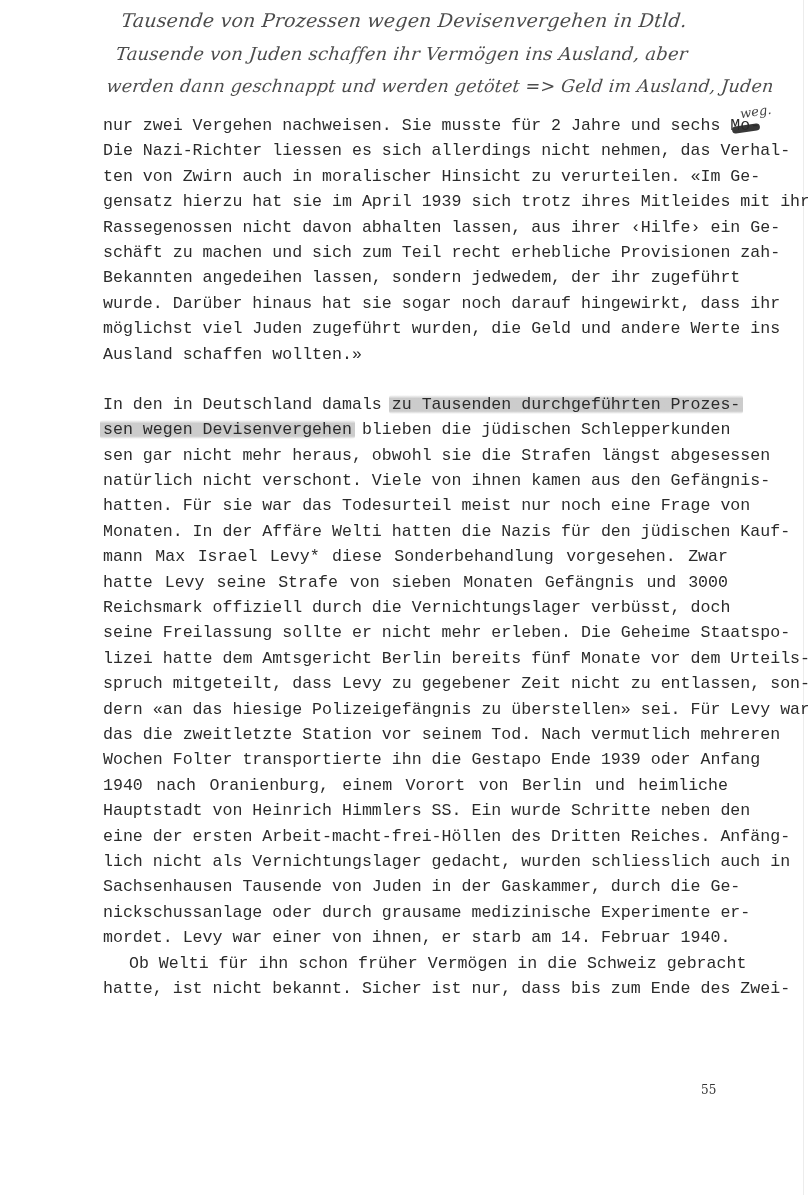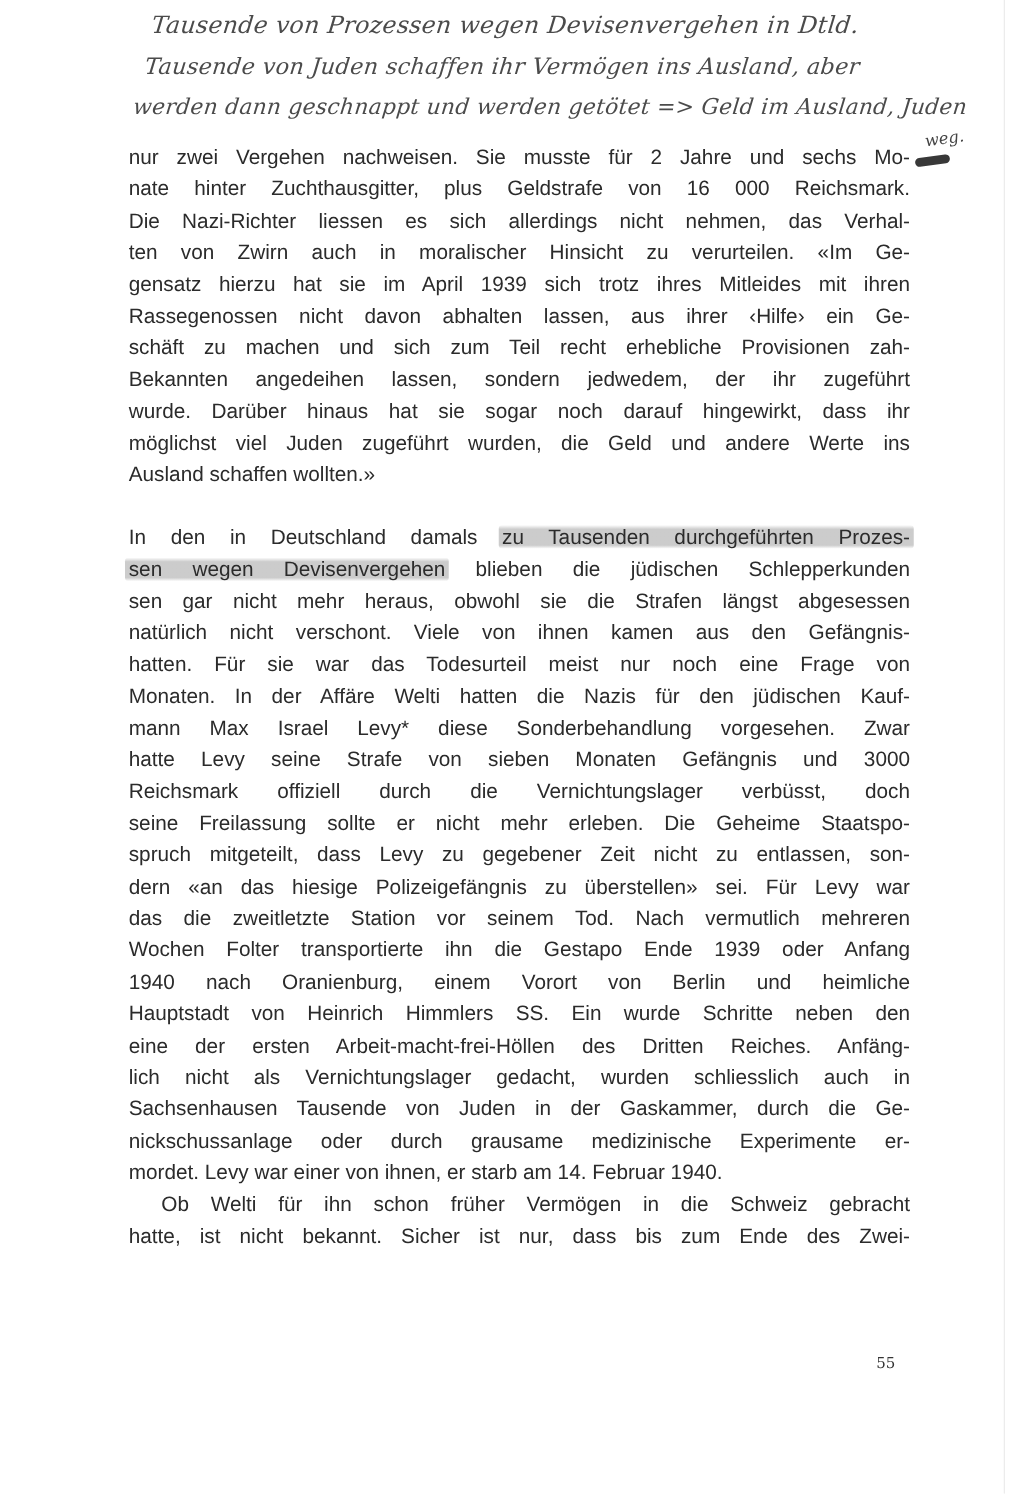--- a/index.html
+++ b/index.html
@@ -62,21 +62,21 @@
       background: #222;
       border-radius: 4px;
       transform: rotate(-8deg);
       opacity: 0.9;
     }
     .body-text {
       position: absolute;
       left: 103px;
       top: 113px;
       width: 625px;
-      font-family: Liberation Sans, sans-serif;
+      font-family: Liberation Mono, monospace;
       font-size: 16.6px;
       line-height: 25.4px;
       color: #2b2b2b;
     }
     .body-text .tl {
       display: block;
       text-align: justify;
       text-align-last: justify;
       white-space: nowrap;
       height: 25.4px;
@@ -115,21 +115,20 @@
   <span class="line line1">Tausende von Prozessen wegen Devisenvergehen in Dtld.</span>
   <span class="line line2">Tausende von Juden schaffen ihr Vermögen ins Ausland, aber</span>
   <span class="line line3">werden dann geschnappt und werden getötet =&gt; Geld im Ausland, Juden</span>
 </div>
 <div class="annotation-weg">weg.</div>
 <div class="scribble"></div>
 
 <div class="body-text">
   <div>
     <span class="tl">nur zwei Vergehen nachweisen. Sie musste für 2 Jahre und sechs Mo-</span>
-    <span class="tl">nate hinter Zuchthausgitter, plus Geldstrafe von 16 000 Reichsmark.</span>
     <span class="tl">Die Nazi-Richter liessen es sich allerdings nicht nehmen, das Verhal-</span>
     <span class="tl">ten von Zwirn auch in moralischer Hinsicht zu verurteilen. «Im Ge-</span>
     <span class="tl">gensatz hierzu hat sie im April 1939 sich trotz ihres Mitleides mit ihren</span>
     <span class="tl">Rassegenossen nicht davon abhalten lassen, aus ihrer ‹Hilfe› ein Ge-</span>
     <span class="tl">schäft zu machen und sich zum Teil recht erhebliche Provisionen zah-</span>
     <span class="tl">Bekannten angedeihen lassen, sondern jedwedem, der ihr zugeführt</span>
     <span class="tl">wurde. Darüber hinaus hat sie sogar noch darauf hingewirkt, dass ihr</span>
     <span class="tl">möglichst viel Juden zugeführt wurden, die Geld und andere Werte ins</span>
     <span class="tl last">Ausland schaffen wollten.»</span>
   </div>
@@ -140,20 +139,21 @@
     <span class="tl"><span>In den in Deutschland damals </span><span class="hl">zu Tausenden durchgeführten Prozes-</span></span>
     <span class="tl"><span class="hl">sen wegen Devisenvergehen</span><span> blieben die jüdischen Schlepperkunden</span></span>
     <span class="tl">sen gar nicht mehr heraus, obwohl sie die Strafen längst abgesessen</span>
     <span class="tl">natürlich nicht verschont. Viele von ihnen kamen aus den Gefängnis-</span>
     <span class="tl">hatten. Für sie war das Todesurteil meist nur noch eine Frage von</span>
     <span class="tl">Monaten. In der Affäre Welti hatten die Nazis für den jüdischen Kauf-</span>
     <span class="tl">mann Max Israel Levy* diese Sonderbehandlung vorgesehen. Zwar</span>
     <span class="tl">hatte Levy seine Strafe von sieben Monaten Gefängnis und 3000</span>
     <span class="tl">Reichsmark offiziell durch die Vernichtungslager verbüsst, doch</span>
     <span class="tl">seine Freilassung sollte er nicht mehr erleben. Die Geheime Staatspo-</span>
+    <span class="tl">lizei hatte dem Amtsgericht Berlin bereits fünf Monate vor dem Urteils-</span>
     <span class="tl">spruch mitgeteilt, dass Levy zu gegebener Zeit nicht zu entlassen, son-</span>
     <span class="tl">dern «an das hiesige Polizeigefängnis zu überstellen» sei. Für Levy war</span>
     <span class="tl">das die zweitletzte Station vor seinem Tod. Nach vermutlich mehreren</span>
     <span class="tl">Wochen Folter transportierte ihn die Gestapo Ende 1939 oder Anfang</span>
     <span class="tl">1940 nach Oranienburg, einem Vorort von Berlin und heimliche</span>
     <span class="tl">Hauptstadt von Heinrich Himmlers SS. Ein wurde Schritte neben den</span>
     <span class="tl">eine der ersten  Arbeit-macht-frei-Höllen des Dritten Reiches. Anfäng-</span>
     <span class="tl">lich nicht als Vernichtungslager gedacht, wurden schliesslich auch in</span>
     <span class="tl">Sachsenhausen Tausende von Juden in der Gaskammer, durch die Ge-</span>
     <span class="tl">nickschussanlage oder durch grausame medizinische Experimente er-</span>

